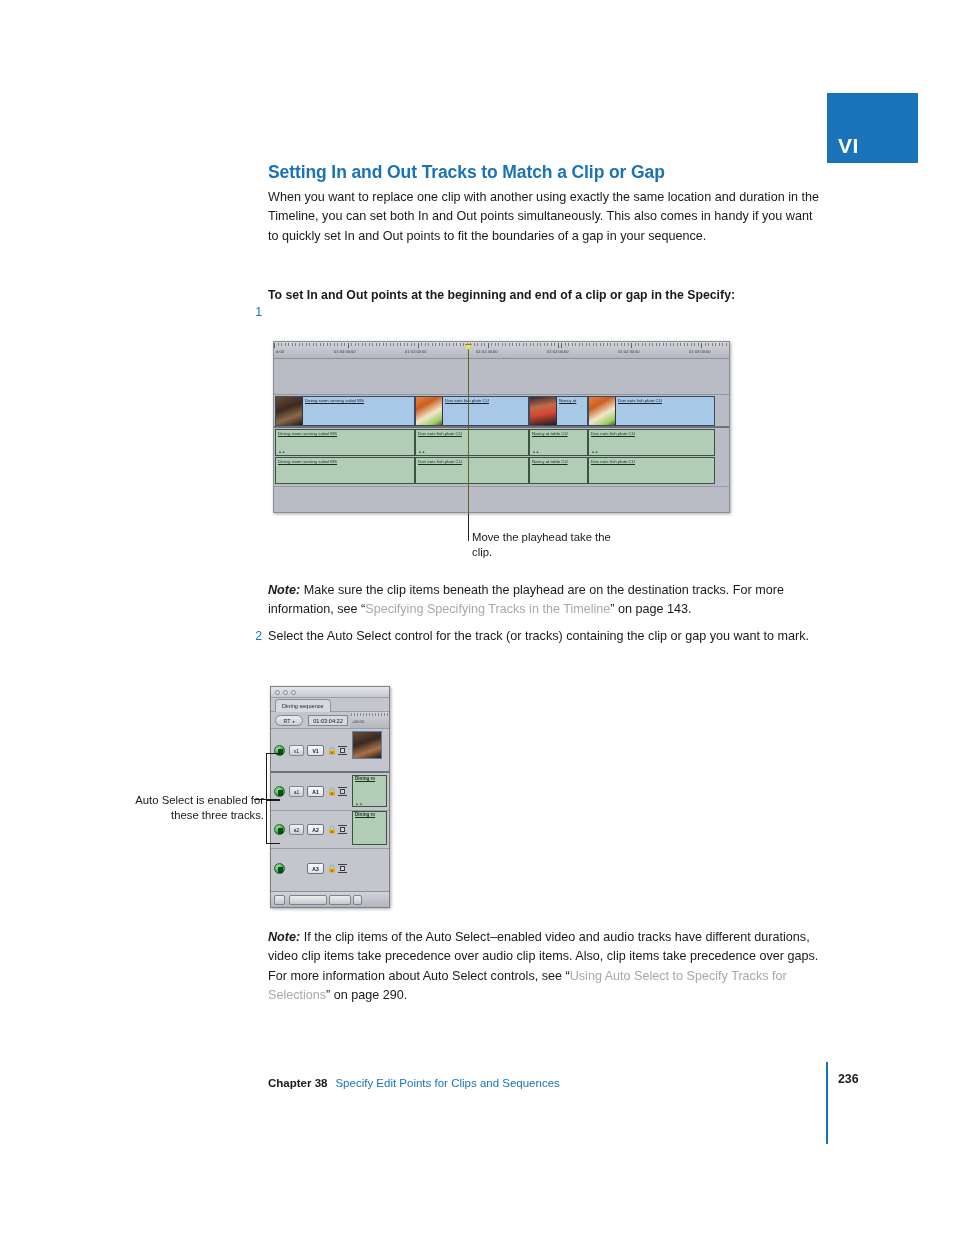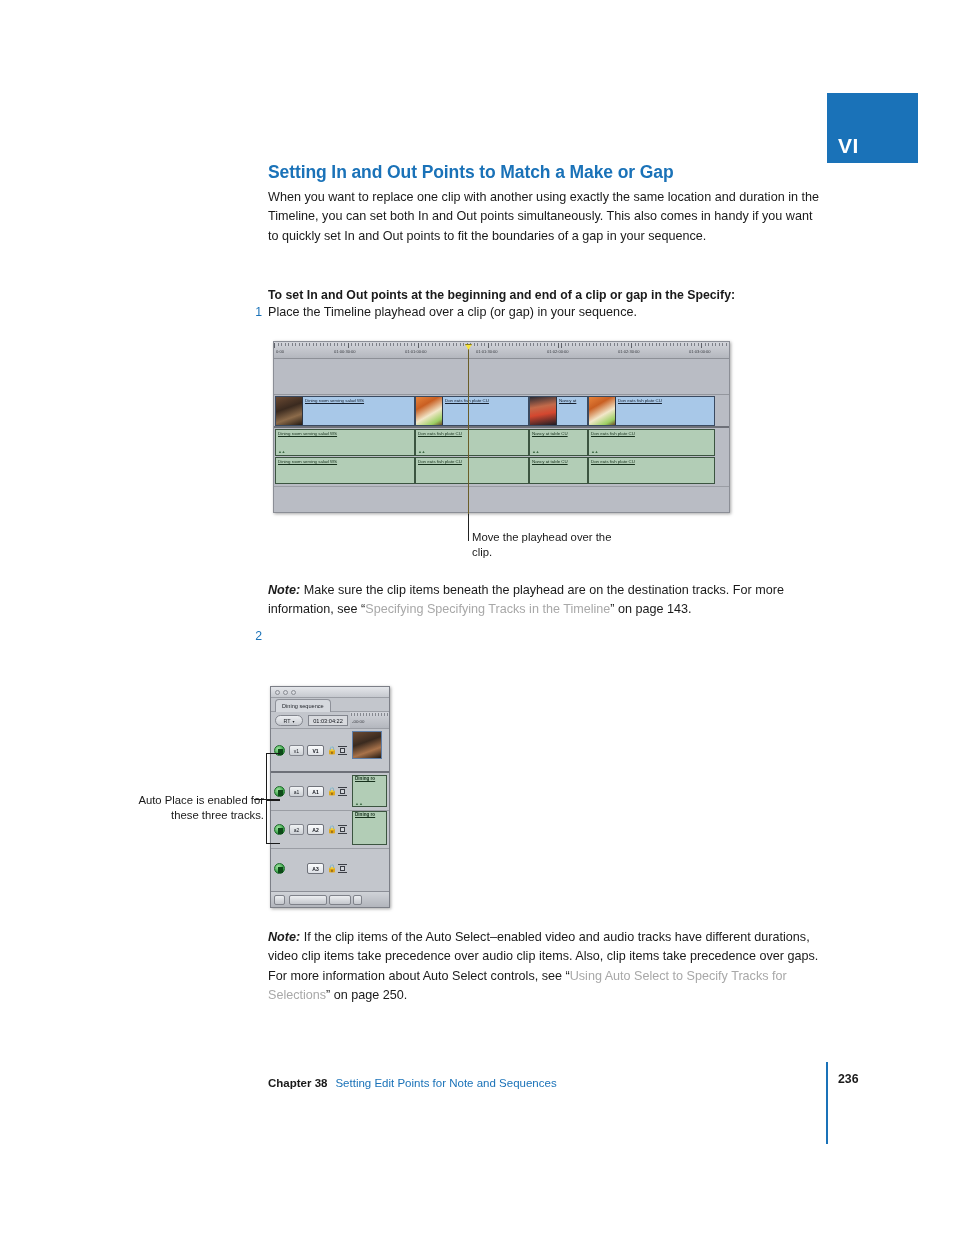--- a/index.html
+++ b/index.html
@@ -280,29 +280,28 @@
     position:absolute; left:838px; top:1072px; font-size:12.3px; font-weight:bold; color:#1a1a1a;
   }
 </style>
 </head>
 <body>
 
 <div class="chapter-tab">
   <span>VI</span>
 </div>
 
-<h1 class="section-title">Setting In and Out Points to Match a Make or Gap</h1>
+<h1 class="section-title">Setting In and Out Tracks to Match a Clip or Gap</h1>
 
 <div class="intro-para">When you want to replace one clip with another using exactly the same location and duration in the Timeline, you can set both In and Out points simultaneously. This also comes in handy if you want to quickly set In and Out points to fit the boundaries of a gap in your sequence.</div>
 
 <div class="proc-head">To set In and Out points at the beginning and end of a clip or gap in the Specify:</div>
 
 <div class="step step1">
   <span class="num">1</span>
-  <span>Place the Timeline playhead over a clip (or gap) in your sequence.</span>
 </div>
 
 <div class="fig1">
 
   <div class="ruler">
     <div class="tick-row" id="ruler-ticks">
         <span class="tick major" style="left:0.0px"></span>
         <span class="tick" style="left:3.5px"></span>
         <span class="tick" style="left:7.0px"></span>
         <span class="tick" style="left:10.5px"></span>
@@ -500,28 +499,29 @@
     </div>
   </div>
 
   <div class="bottom-blank"></div>
 
   <div class="playhead" style="left:194px"></div>
   <div class="playhead-head" style="left:194px"></div>
 </div>
 
 <div class="cap1-line"></div>
-<div class="cap1-text">Move the playhead over the clip.</div>
+<div class="cap1-text">Move the playhead take the clip.</div>
 
 <div class="note note1">
   <em>Note:</em><span> Make sure the clip items beneath the playhead are on the destination tracks. For more information, see “</span><span class="xref">Specifying Specifying Tracks in the Timeline</span><span>” on page 143.</span>
 </div>
 
 <div class="step step2">
   <span class="num">2</span>
+  <span>Select the Auto Select control for the track (or tracks) containing the clip or gap you want to mark.</span>
 </div>
 
 <div class="fig2">
   <div class="f2-titlebar">
     <span class="f2-dot" style="left:4px"></span>
     <span class="f2-dot" style="left:12px"></span>
     <span class="f2-dot" style="left:20px"></span>
   </div>
 
   <div class="f2-tabbar">
@@ -631,23 +631,23 @@
     <div class="f2-bb-el" style="left:3px;width:11px"></div>
     <div class="f2-bb-el" style="left:18px;width:38px"></div>
     <div class="f2-bb-el" style="left:58px;width:22px"></div>
     <div class="f2-bb-el" style="left:82px;width:9px"></div>
   </div>
 </div>
 
 <div class="callout-bracket" style="left:266px;top:753px;width:14px;height:48px"></div>
 <div class="callout-bracket" style="left:266px;top:799px;width:14px;height:45px"></div>
 <div class="cap2-dash"></div>
-<div class="cap2-text">Auto Place is enabled for these three tracks.</div>
+<div class="cap2-text">Auto Select is enabled for these three tracks.</div>
 
 <div class="note note2">
-  <em>Note:</em><span> If the clip items of the Auto Select–enabled video and audio tracks have different durations, video clip items take precedence over audio clip items. Also, clip items take precedence over gaps. For more information about Auto Select controls, see “</span><span class="xref">Using Auto Select to Specify Tracks for Selections</span><span>” on page 250.</span>
+  <em>Note:</em><span> If the clip items of the Auto Select–enabled video and audio tracks have different durations, video clip items take precedence over audio clip items. Also, clip items take precedence over gaps. For more information about Auto Select controls, see “</span><span class="xref">Using Auto Select to Specify Tracks for Selections</span><span>” on page 290.</span>
 </div>
 
 <div class="footer">
-  <span class="chap">Chapter 38</span><span class="ftitle">Setting Edit Points for Note and Sequences</span>
+  <span class="chap">Chapter 38</span><span class="ftitle">Specify Edit Points for Clips and Sequences</span>
 </div>
 <div class="footer-rule"></div>
 <div class="pagenum">236</div>
 
 </body></html>

